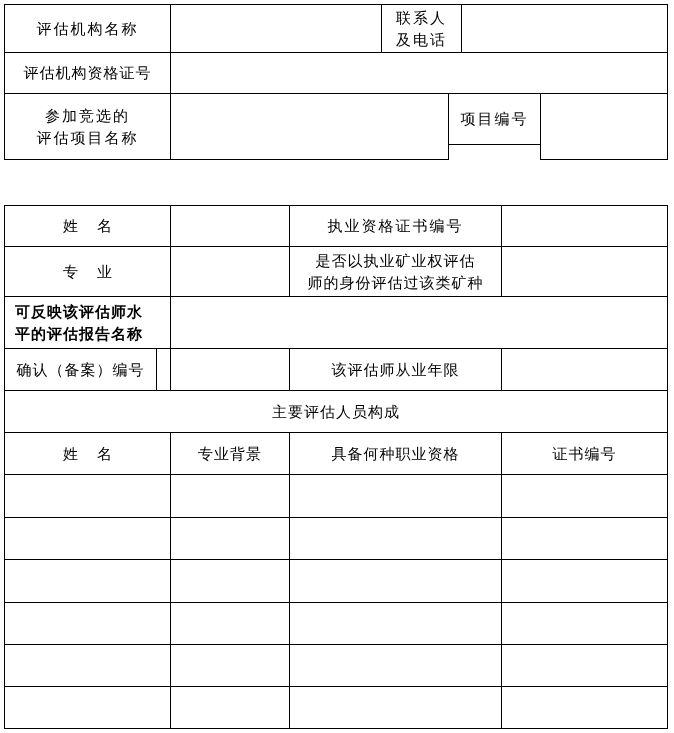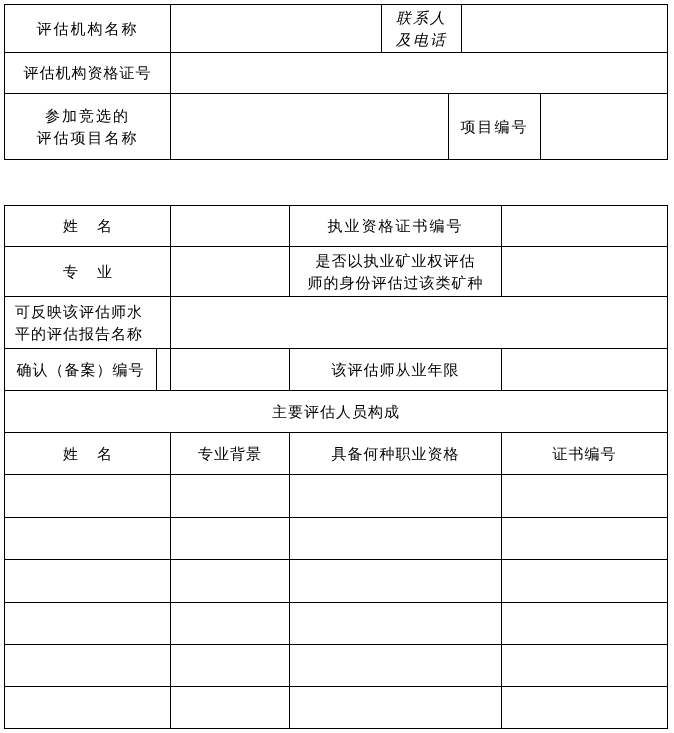--- a/index.html
+++ b/index.html
@@ -17,21 +17,21 @@
 <body>
 
 <div class="form">
 
   <div class="cell" style="left:0;top:0;width:167px;height:49px;">
     <span class="t wide">评估机构名称</span>
   </div>
   <div class="cell" style="left:166px;top:0;width:212px;height:49px;">
     <span class="t"></span>
   </div>
-  <div class="cell" style="left:377px;top:0;width:81px;height:49px;font-style:italic;">
+  <div class="cell" style="left:377px;top:0;width:81px;height:49px;">
     <span class="t wide">联系人
 及电话</span>
   </div>
   <div class="cell" style="left:457px;top:0;width:207px;height:49px;">
     <span class="t"></span>
   </div>
 
   <div class="cell" style="left:0;top:48px;width:167px;height:42px;">
     <span class="t">评估机构资格证号</span>
   </div>
@@ -39,21 +39,21 @@
     <span class="t"></span>
   </div>
 
   <div class="cell" style="left:0;top:89px;width:167px;height:67px;">
     <span class="t wide">参加竞选的
 评估项目名称</span>
   </div>
   <div class="cell" style="left:166px;top:89px;width:279px;height:67px;">
     <span class="t"></span>
   </div>
-  <div class="cell" style="left:444px;top:89px;width:93px;height:67px;justify-content:center;">
+  <div class="cell" style="left:444px;top:89px;width:93px;height:52px;justify-content:center;">
     <span class="t wide">项目编号</span>
   </div>
   <div class="cell" style="left:536px;top:89px;width:128px;height:67px;">
     <span class="t"></span>
   </div>
 
 
   <div class="cell" style="left:0;top:201px;width:167px;height:42px;">
     <span class="t ws" style="white-space:pre;">姓    名</span>
   </div>
@@ -75,21 +75,21 @@
   </div>
   <div class="cell" style="left:285px;top:242px;width:213px;height:51px;justify-content:center;">
     <span class="t">是否以执业矿业权评估
 师的身份评估过该类矿种</span>
   </div>
   <div class="cell" style="left:497px;top:242px;width:167px;height:51px;">
     <span class="t"></span>
   </div>
 
   <div class="cell" style="left:0;top:292px;width:167px;height:53px;justify-content:flex-start;padding-left:10px;">
-    <span class="t" style="text-align:left;">可反映该评估师水
+    <span class="t" style="text-align:left;font-weight:bold;">可反映该评估师水
 平的评估报告名称</span>
   </div>
   <div class="cell" style="left:166px;top:292px;width:498px;height:53px;">
     <span class="t"></span>
   </div>
 
   <div class="cell" style="left:0;top:344px;width:153px;height:43px;">
     <span class="t">确认（备案）编号</span>
   </div>
   <div class="cell" style="left:166px;top:344px;width:120px;height:43px;">

